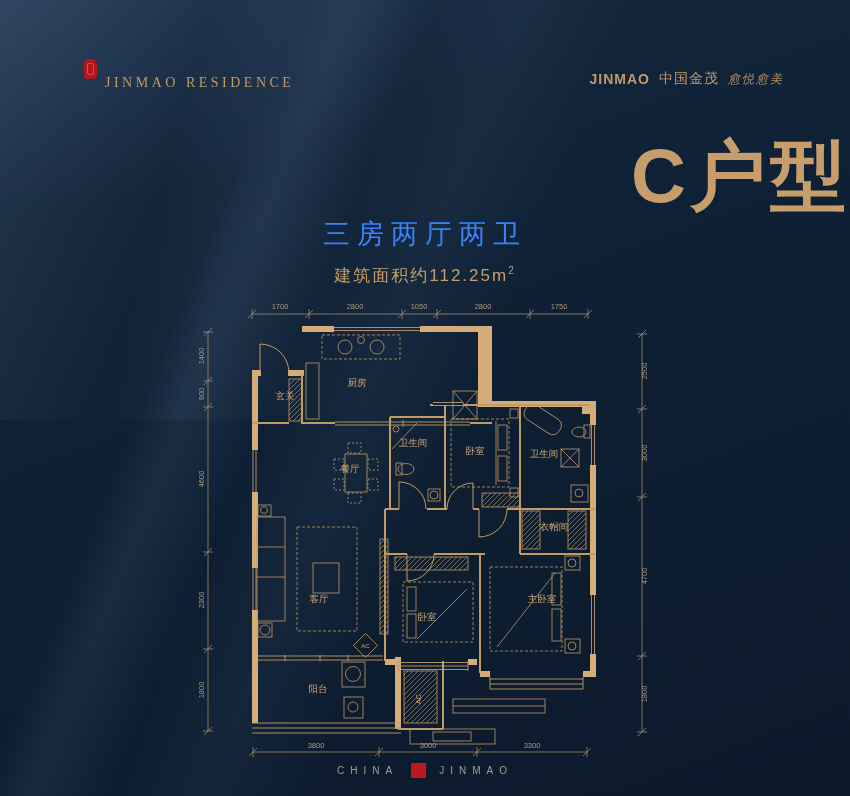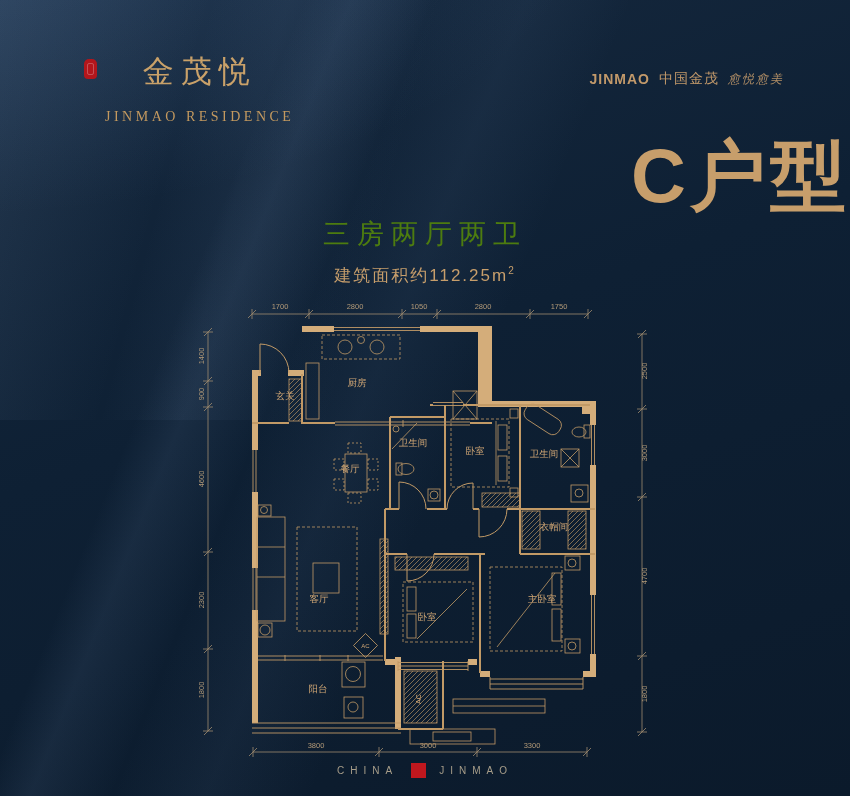--- a/index.html
+++ b/index.html
@@ -26,40 +26,39 @@
   .logo-cn{font-family:"Liberation Serif",serif;font-size:31px;letter-spacing:7px;color:#c9a169;line-height:1.1;}
   .logo-en{font-family:Liberation Serif, serif;font-size:14px;letter-spacing:3.5px;color:#c3995f;margin-top:20px;}
   .logo-right{position:absolute;right:66px;top:70px;display:flex;align-items:center;gap:9px;color:#c2996a;}
   .corp-wordmark{font-size:14px;font-weight:bold;letter-spacing:1px;}
   .corp-cn{font-family:"Liberation Serif",serif;font-size:14px;font-weight:normal;letter-spacing:1px;}
   .corp-slogan{font-family:"DejaVu Serif",serif;font-style:italic;font-size:12px;letter-spacing:2px;opacity:.9;}
   
   .unit-title{position:absolute;top:126px;left:0;width:100%;text-align:right;
     font-family:Liberation Sans, sans-serif;font-size:76px;font-weight:bold;letter-spacing:4px;color:#c79e6b;}
   .layout-line{position:absolute;top:216px;left:0;width:100%;text-align:center;
-    font-size:27px;letter-spacing:7px;color:#4d7c0f;}
+    font-size:27px;letter-spacing:7px;color:#3b82f6;}
   .area-line{position:absolute;top:264px;left:0;width:100%;text-align:center;
     font-size:17px;letter-spacing:2px;color:#c79e6b;}
   .area-line sup{font-size:10px;}
   
   .plan{position:absolute;left:185px;top:299px;width:475px;height:462px;}
   
   .footer{position:absolute;left:0;top:763px;width:100%;display:flex;justify-content:center;align-items:center;gap:13px;}
   .footer-word{font-size:10px;letter-spacing:6px;color:#a89e8a;}
   .footer-sq{width:15px;height:15px;background:#c0171e;}
 </style>
 </head>
 <body>
 
 <div class="streak"></div>
 
 <div class="logo-left">
   <div class="seal"></div>
   <div class="logo-text">
-    <div class="logo-cn">金茂悦</div>
     <div class="logo-en">JINMAO RESIDENCE</div>
   </div>
 </div>
 
 <div class="logo-right">
   <span class="corp-wordmark">JINMAO</span>
   <span class="corp-cn">中国金茂</span>
   <span class="corp-slogan">愈悦愈美</span>
 </div>
 

